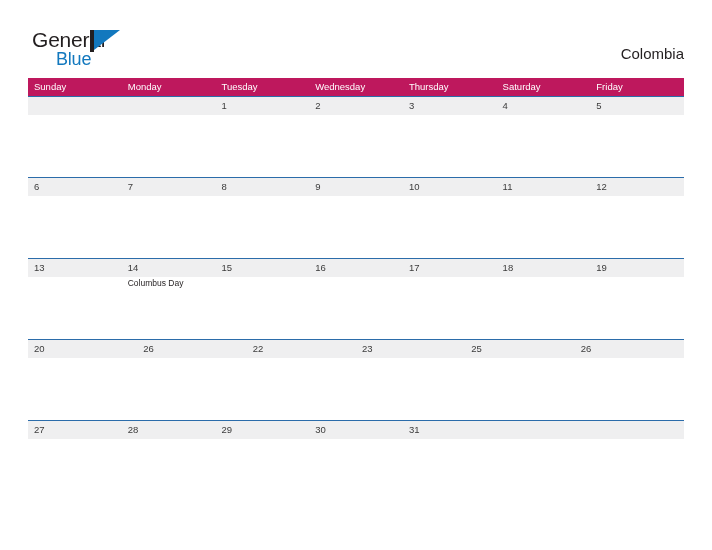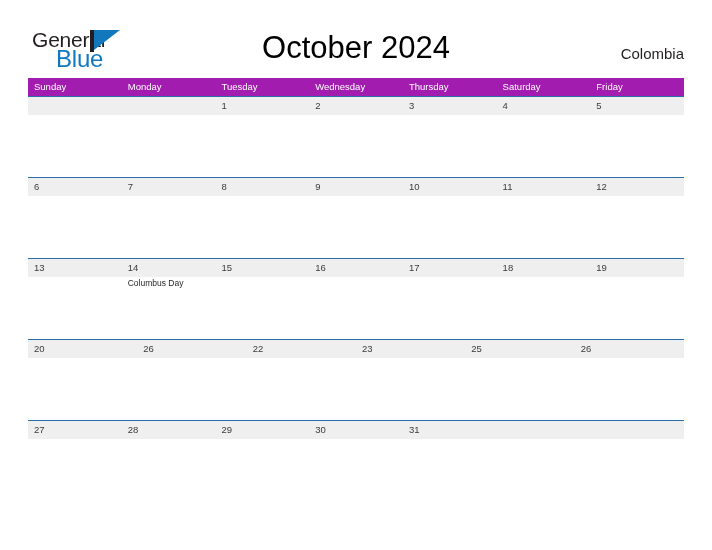--- a/index.html
+++ b/index.html
@@ -40,21 +40,21 @@
     font-size: 21px;
     color: #231f20;
     letter-spacing: -0.2px;
     white-space: nowrap;
     line-height: 22px;
   }
   .logo-blue {
     position: absolute;
     left: 24px;
     top: 19px;
-    font-size: 24px;
+    font-size: 18px;
     color: #1278be;
     letter-spacing: -0.2px;
     white-space: nowrap;
     line-height: 22px;
   }
   .logo-bar {
     position: absolute;
     left: 58px;
     top: 1px;
     width: 4px;
@@ -154,29 +154,28 @@
 
   <div class="header">
 
     <div class="logo">
       <span class="logo-general">General</span>
       <span class="logo-bar"></span>
       <span class="logo-flag"></span>
       <span class="logo-blue">Blue</span>
     </div>
 
-    <div class="title">October 2024</div>
 
     <div class="country">Colombia</div>
 
   </div>
 
   <div class="calendar">
 
-    <div class="weekdays" style="background: #a21caf;">
+    <div class="weekdays" style="background: #be185d;">
       <div class="weekday">Sunday</div>
       <div class="weekday">Monday</div>
       <div class="weekday">Tuesday</div>
       <div class="weekday">Wednesday</div>
       <div class="weekday">Thursday</div>
       <div class="weekday">Saturday</div>
       <div class="weekday">Friday</div>
     </div>
 
     <div id="weeks-container">

